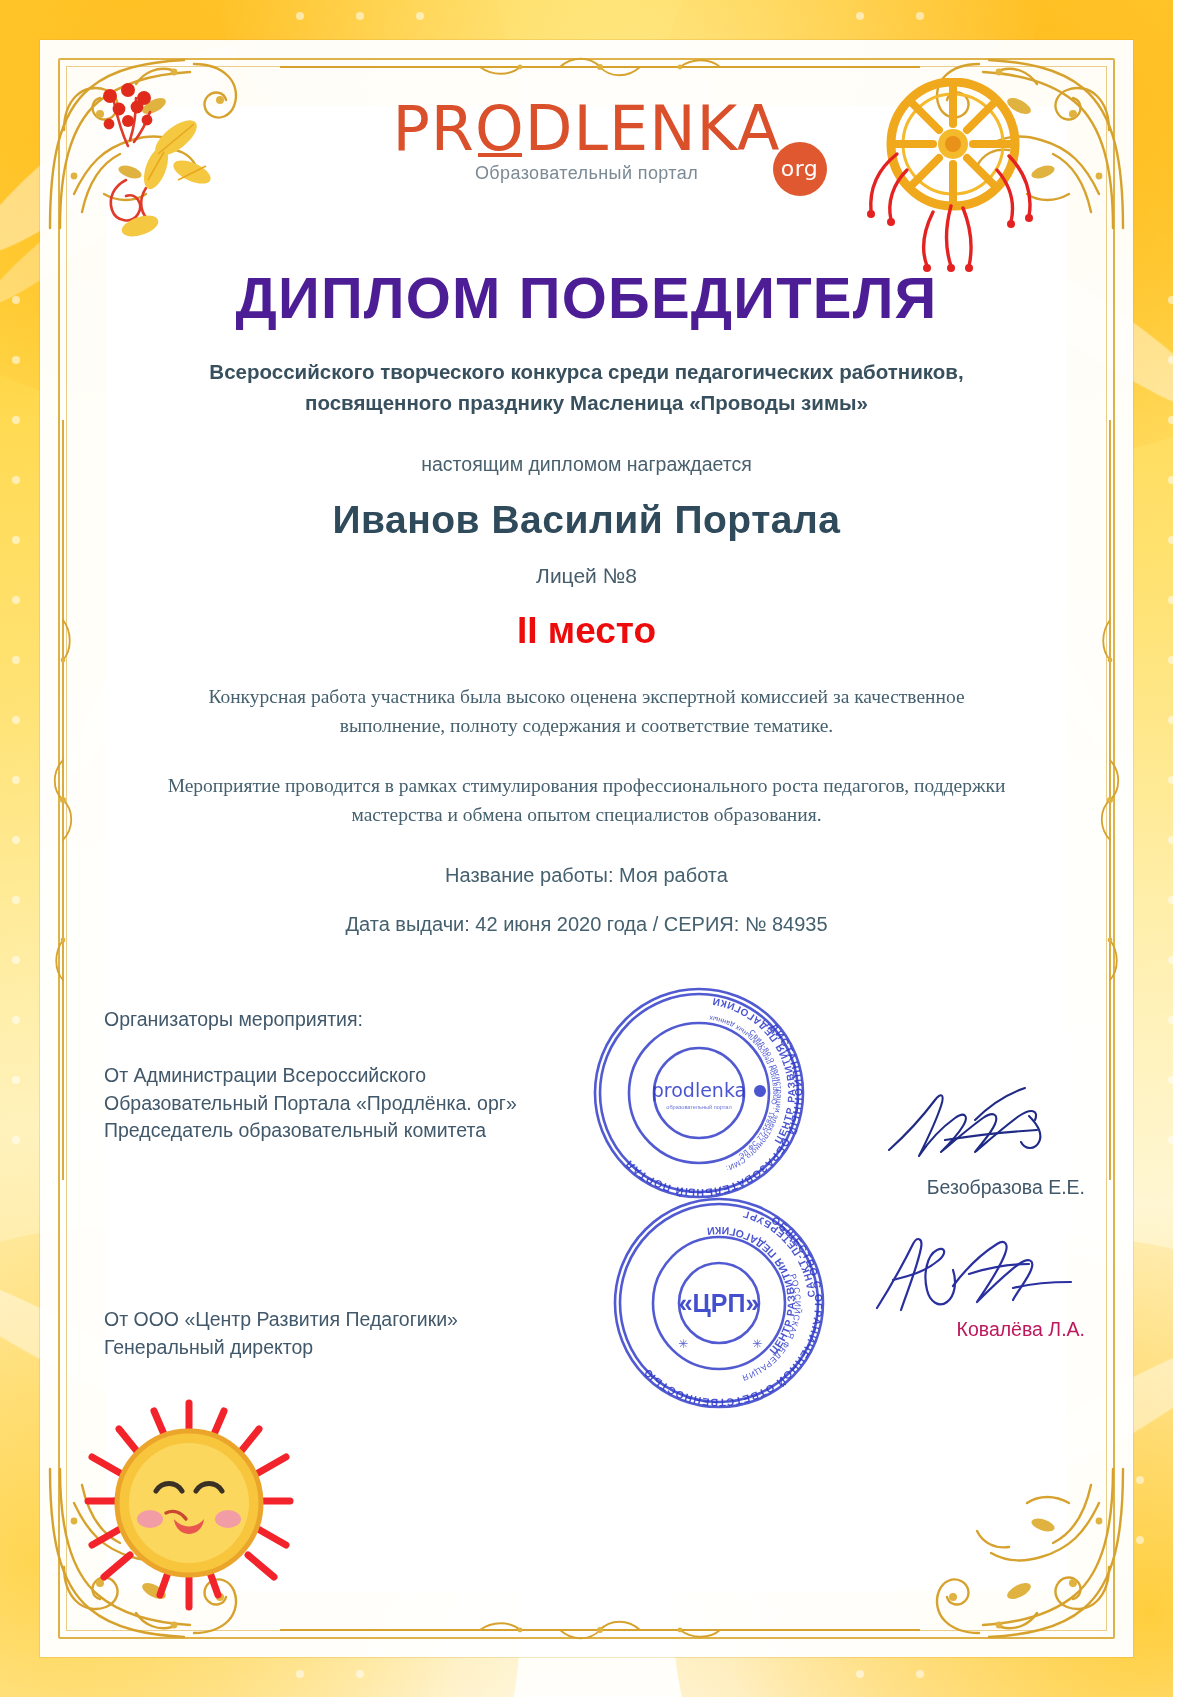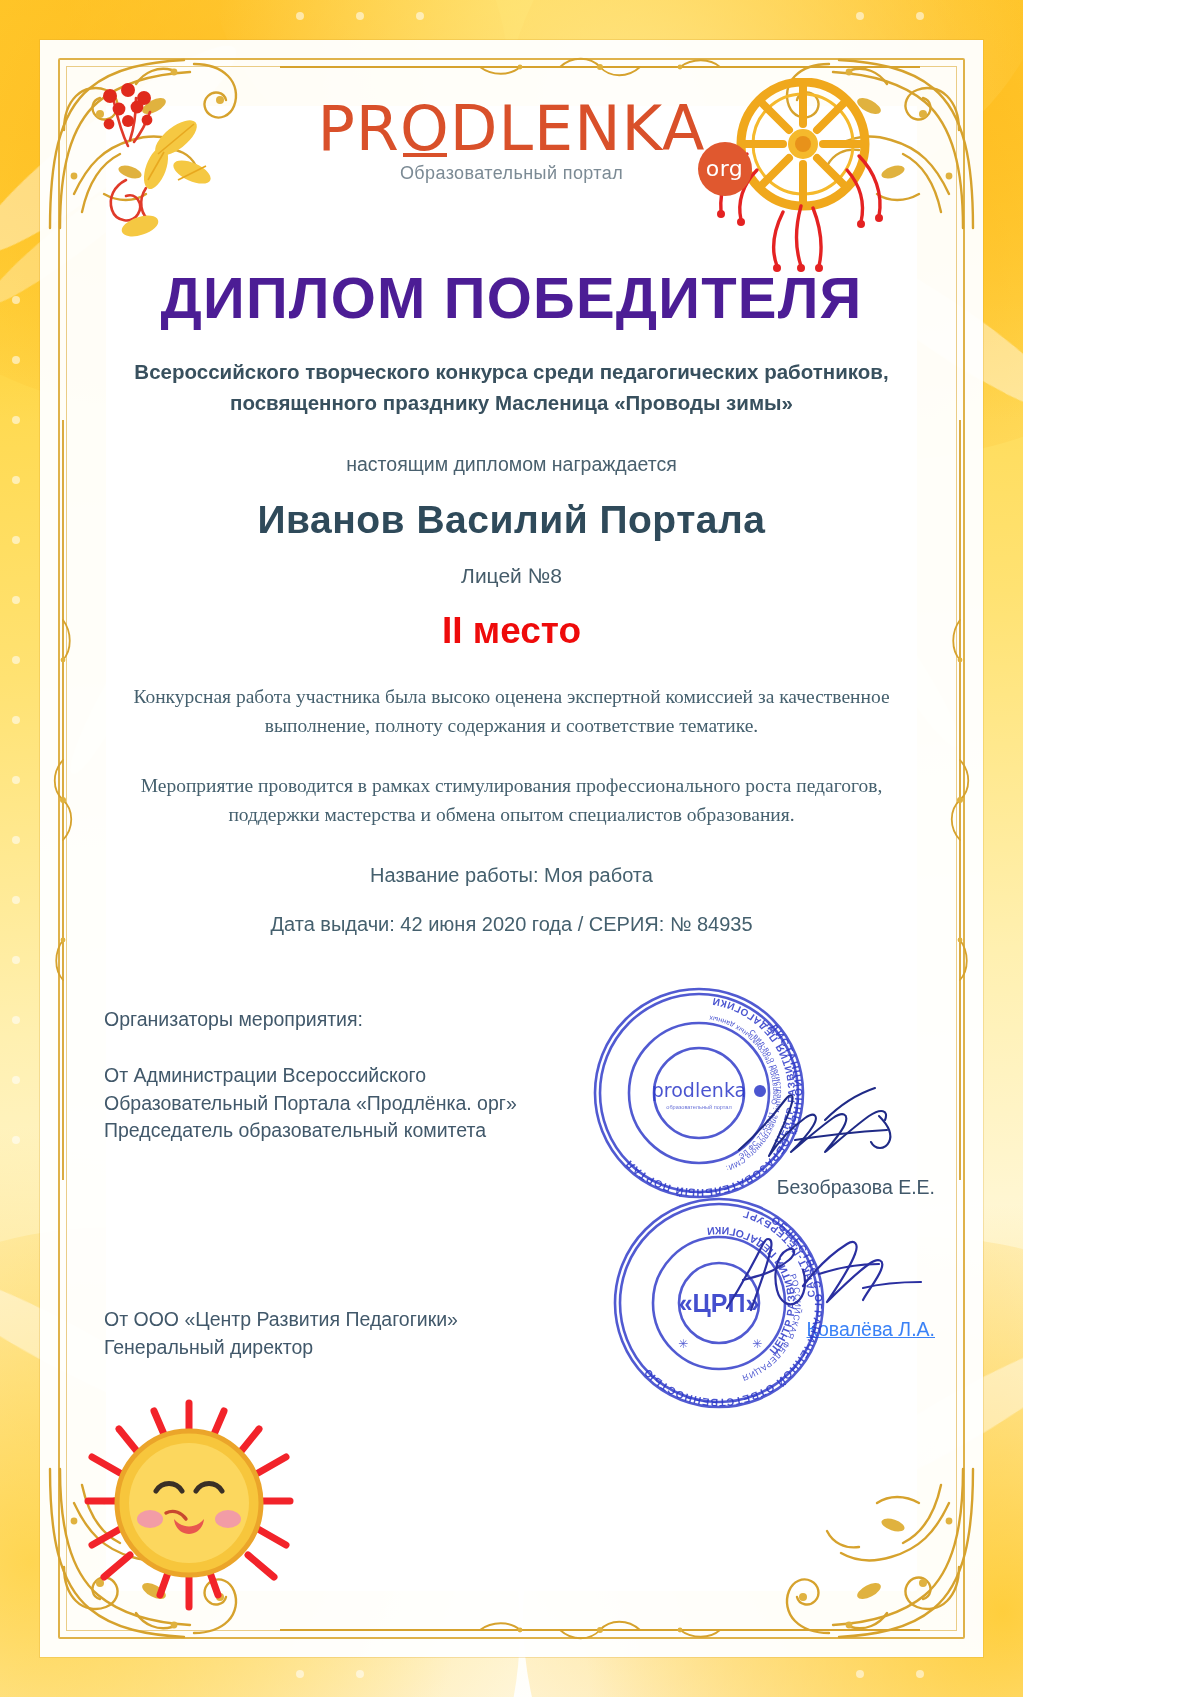--- a/index.html
+++ b/index.html
@@ -4,21 +4,21 @@
 <style>
   * { box-sizing: border-box; margin: 0; padding: 0; }
   html, body {
     width: 1200px; height: 1697px;
     font-family: "Liberation Sans", "DejaVu Sans", sans-serif;
     overflow: hidden;
   }
 
   #certificate {
     position: relative;
-    width: 1023px; height: 1697px;
+    width: 1173px; height: 1697px;
     background: #ffffff;
     overflow: hidden;
   }
 
   
   .bg-base {
     position: absolute; inset: 0;
     background:
       radial-gradient(ellipse 620px 300px at 50% 0%, #ffd84d 0%, #ffcf3a 40%, rgba(255,200,50,0) 72%),
       radial-gradient(ellipse 900px 520px at 8% 6%, #ffc92e 0%, rgba(255,201,46,0) 62%),
@@ -169,21 +169,21 @@
   
   .sig-area { position: absolute; left: 104px; right: 86px; top: 1040px; height: 400px; }
   .sig-text {
     font-size: 19.5px; color: #41586a; line-height: 1.42;
   }
   .sig-block-1 { position: absolute; left: 0; top: 22px; }
   .sig-block-2 { position: absolute; left: 0; top: 222px; margin-top: 44px; }
   .organizers-label { position: absolute; left: 0; top: -32px; font-size: 19.5px; color: #41586a; }
 
   .name-1 { position: absolute; right: 2px; top: 136px; font-size: 19.5px; color: #41586a; }
-  .name-2 { position: absolute; right: 2px; top: 278px; font-size: 19.5px; color: #3b82f6; text-decoration: underline; }
+  .name-2 { position: absolute; right: 2px; top: 278px; font-size: 19.5px; color: #be185d; }
 
   .stamp { position: absolute; }
   .stamp-1 { left: 480px; top: -62px; }
   .stamp-2 { left: 500px; top: 148px; }
   .sign-1 { position: absolute; right: 18px; top: 40px; }
   .sign-2 { position: absolute; right: 8px; top: 190px; }
 
   
   .deco { position: absolute; pointer-events: none; }
   .deco-pinwheel { right: 118px; top: 78px; }

